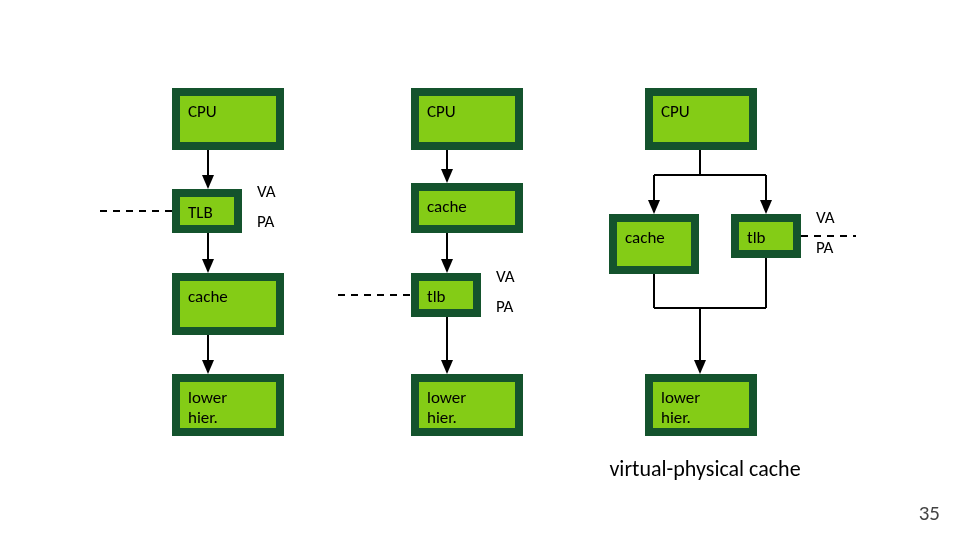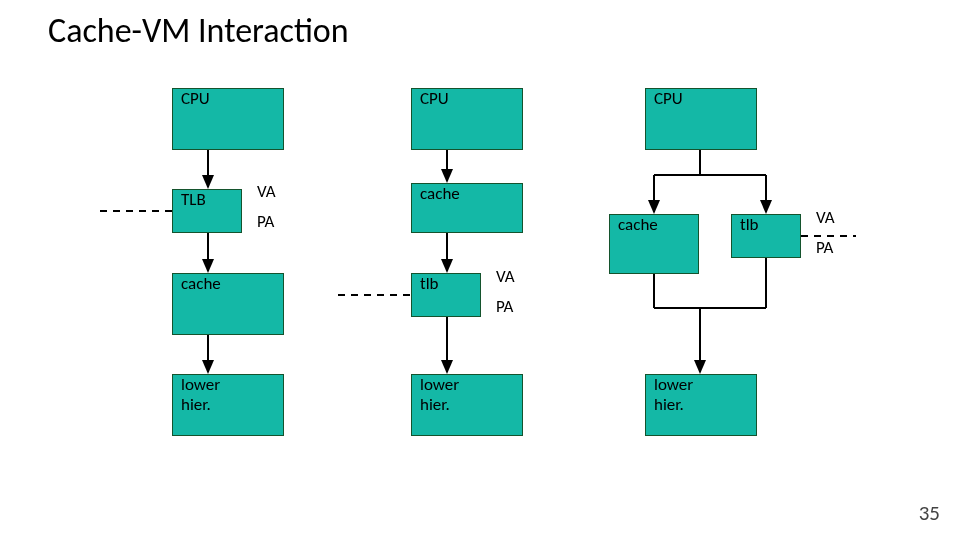--- a/index.html
+++ b/index.html
@@ -19,24 +19,24 @@
   }
   .title {
     position: absolute;
     left: 48px;
     top: 10px;
     font-size: 34px;
     font-weight: 400;
   }
   .box {
     position: absolute;
-    border: 1px solid #14532d;
-    background: #14b8a6;
+    border: 8px solid #14532d;
+    background: #84cc16;
     box-sizing: border-box;
-    padding: 0 8px;
+    padding: 6px 8px;
     font-size: 17px;
     line-height: 1.15;
     display: flex;
     align-items: flex-start;
     justify-content: flex-start;
   }
   .label {
     position: absolute;
     font-size: 17px;
     line-height: 1.15;
@@ -58,21 +58,20 @@
     left: 0; top: 0;
     width: 960px; height: 540px;
     pointer-events: none;
   }
 </style>
 </head>
 <body>
 
 <div class="slide">
 
-  <div class="title">Cache-VM Interaction</div>
 
   <div class="box" style="left:172px; top:88px; width:112px; height:62px;">
       <span>CPU</span>
     </div>
   <div class="box" style="left:172px; top:189px; width:70px; height:44px;">
       <span>TLB</span>
     </div>
   <div class="box" style="left:172px; top:273px; width:112px; height:62px;">
       <span>cache</span>
     </div>
@@ -111,20 +110,21 @@
       <span>tlb</span>
     </div>
   <div class="box" style="left:645px; top:374px; width:112px; height:62px;">
       <span style="white-space:pre-line;">lower
 hier.</span>
     </div>
 
   <div class="label" style="left:816px; top:208px;">VA</div>
   <div class="label" style="left:816px; top:238px;">PA</div>
 
+  <div class="caption" style="left:585px; top:455px; width:240px;">virtual-physical cache</div>
 
   <div class="slidenum">35</div>
 
   <svg class="overlay">
     <defs>
       <marker id="ah" markerWidth="8" markerHeight="8" refX="6" refY="3" orient="auto">
         <path d="M0,0 L7,3 L0,6 Z" fill="#000"></path>
       </marker>
     </defs>
 

